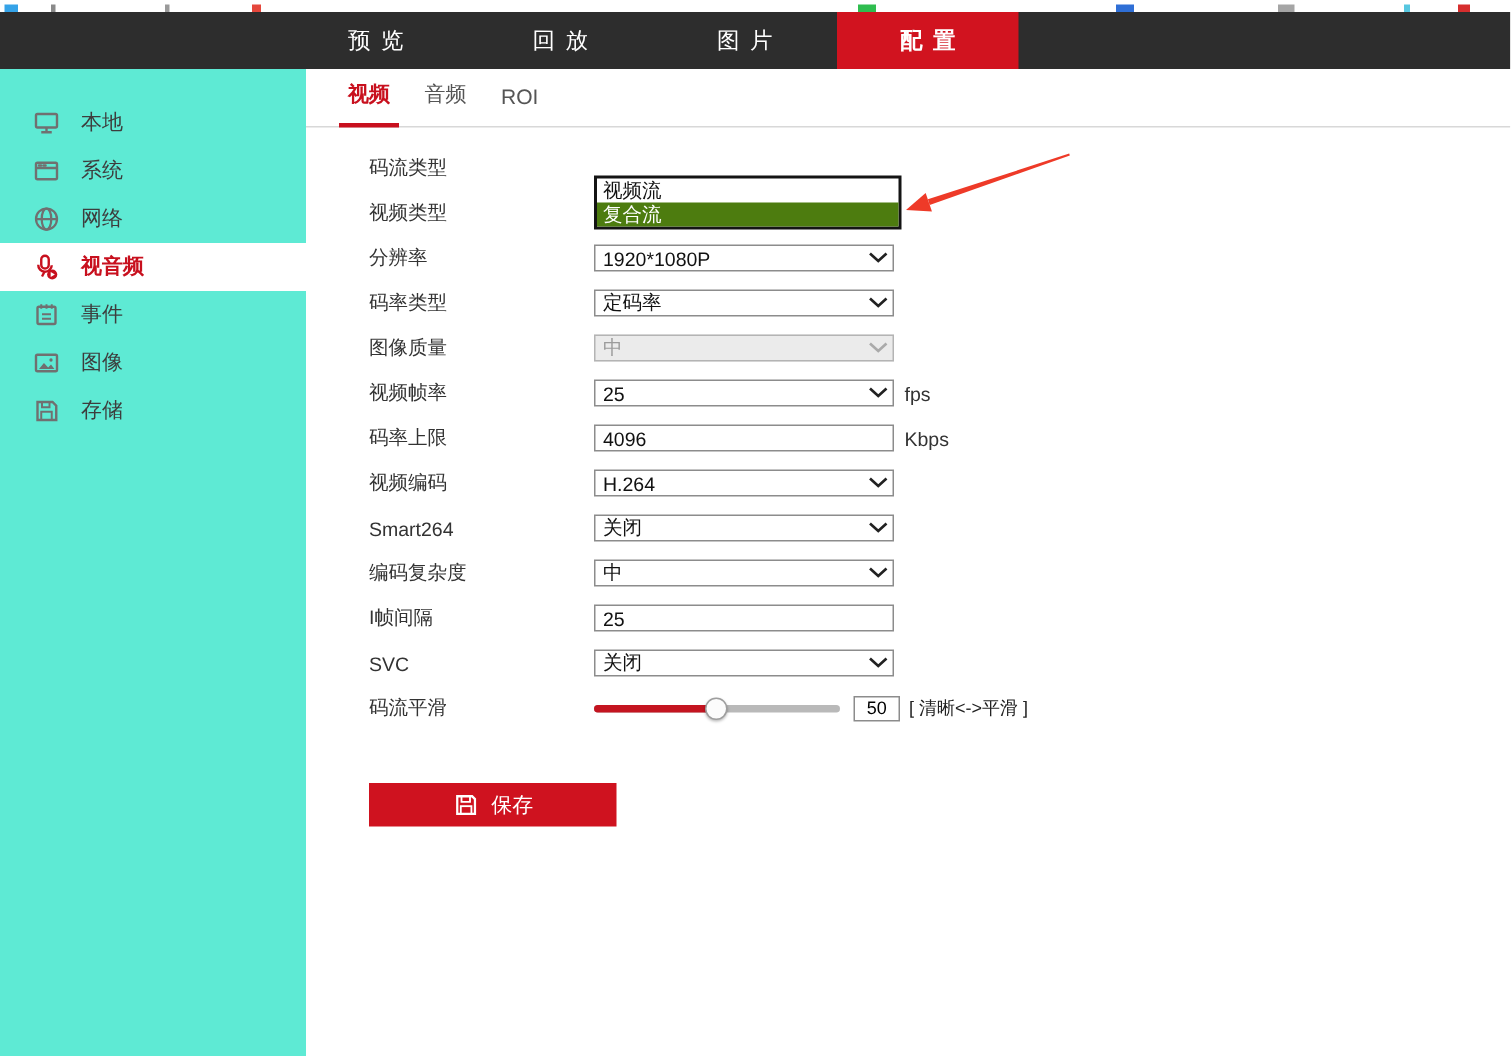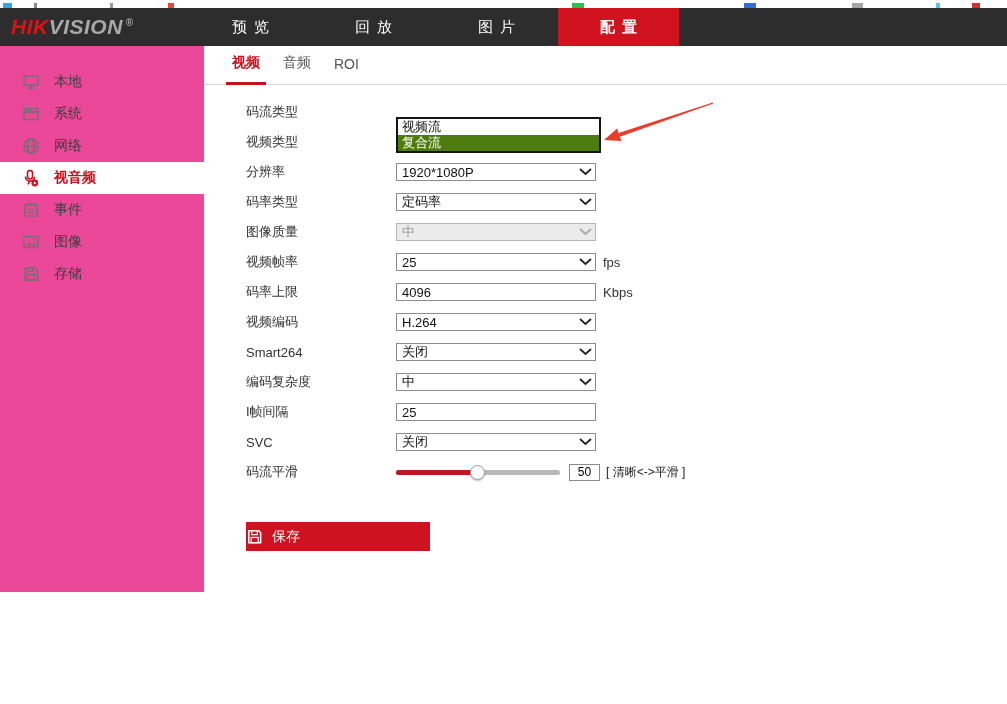--- a/index.html
+++ b/index.html
@@ -15,21 +15,21 @@
   .logo { position:absolute; left:11px; top:0; height:38px; display:flex; align-items:center; font-weight:bold; font-style:italic; font-size:21px; letter-spacing:0.5px; }
   .logo-hik { color:#e01017; }
   .logo-vision { color:#a9a9a9; }
   .logo-reg { color:#a9a9a9; font-size:10px; font-style:normal; margin-left:3px; align-self:flex-start; margin-top:9px; }
   .nav-item { position:absolute; top:0; width:121px; height:38px; display:flex; align-items:center; justify-content:center; color:#ffffff; font-size:15px; cursor:pointer; }
   .nav-item span { letter-spacing:7px; margin-left:7px; }
   .nav-item.active { background:#d1131f; font-weight:bold;justify-content:center; }
   .nav-prev { left:190px; } .nav-play { left:313px; } .nav-pic { left:436px; } .nav-cfg { left:558px; }
 
   
-  .sidebar { position:absolute; left:0; top:46px; width:204px; height:546px; background:#ec4899; padding-top:20px; }
+  .sidebar { position:absolute; left:0; top:46px; width:204px; height:658px; background:#5eead4; padding-top:20px; }
   .side-item { height:32px; display:flex; align-items:center; padding-left:21px; gap:13px; font-size:14px; color:#3d3d3d; cursor:pointer; }
   .side-item.active { background:#ffffff; color:#c8101e; font-weight:bold; }
   .side-icon { width:20px; height:20px; flex:0 0 20px; }
 
   
   .content { position:absolute; left:204px; top:46px; width:803px; height:658px; background:#fff; }
   .tab-row { position:absolute; left:0; top:0; width:100%; height:39px; border-bottom:1px solid #d8d8d8; display:flex; align-items:flex-end; padding-left:22px; }
   .tab { position:relative; padding:0 6px 12px 6px; margin-right:11px; font-size:14px; color:#555; cursor:pointer; }
   .tab.active { color:#c8101e; font-weight:bold; }
   .tab.active::after { content:""; position:absolute; left:0; right:0; bottom:-1px; height:3px; background:#c8101e; }
@@ -54,45 +54,40 @@
 
   
   .slider-wrap { position:relative; width:164px; height:18px; display:flex; align-items:center; cursor:pointer; }
   .track { position:relative; width:164px; height:5px; border-radius:3px; background:#b9b9b9; }
   .track-fill { position:absolute; left:0; top:0; height:5px; width:82px; background:#c41420; border-radius:3px 0 0 3px; }
   .thumb { position:absolute; left:74px; top:-5px; width:15px; height:15px; border-radius:50%; background:#fcfcfc; border:1px solid #9e9e9e; box-shadow:0 1px 2px rgba(0,0,0,.28); }
   .slider-value { width:31px; height:17px; margin-left:9px; text-align:center; font-size:12px; border:1px solid #8c8c8c; font-family:"Liberation Sans", sans-serif; }
   .slider-hint { margin-left:6px; font-size:12px; color:#222; white-space:nowrap; }
 
   
-  .save-btn { position:absolute; left:42px; top:476px; width:184px; height:29px; background:#cf121f; border:none; color:#fff; font-size:14px; display:flex; align-items:center; justify-content:flex-start; gap:9px; cursor:pointer; font-family:"Liberation Sans", sans-serif; }
+  .save-btn { position:absolute; left:42px; top:476px; width:165px; height:29px; background:#cf121f; border:none; color:#fff; font-size:14px; display:flex; align-items:center; justify-content:center; gap:9px; cursor:pointer; font-family:"Liberation Sans", sans-serif; }
 </style>
 </head>
 <body>
 
 <div class="page">
 
   <div class="top-strip">
     <span class="frag" style="left:3px;width:9px;background:#35a3e8;"></span>
     <span class="frag" style="left:34px;width:3px;background:#8a8a8a;"></span>
     <span class="frag" style="left:110px;width:3px;background:#9a9a9a;"></span>
     <span class="frag" style="left:168px;width:6px;background:#e5473c;"></span>
     <span class="frag" style="left:572px;width:12px;background:#2fbd4f;"></span>
     <span class="frag" style="left:744px;width:12px;background:#2f6fd6;"></span>
     <span class="frag" style="left:852px;width:11px;background:#a5a5a5;"></span>
     <span class="frag" style="left:936px;width:4px;background:#57c7e0;"></span>
     <span class="frag" style="left:972px;width:8px;background:#d62e2e;"></span>
   </div>
 
   <div class="navbar">
-    <div class="logo">
-      <span class="logo-hik">HIK</span>
-        <span class="logo-vision">VISION</span>
-        <span class="logo-reg">®</span>
-    </div>
     <div class="nav-item nav-prev">
         <span>预览</span>
       </div>
     <div class="nav-item nav-play">
         <span>回放</span>
       </div>
     <div class="nav-item nav-pic">
         <span>图片</span>
       </div>
     <div class="nav-item nav-cfg active">

